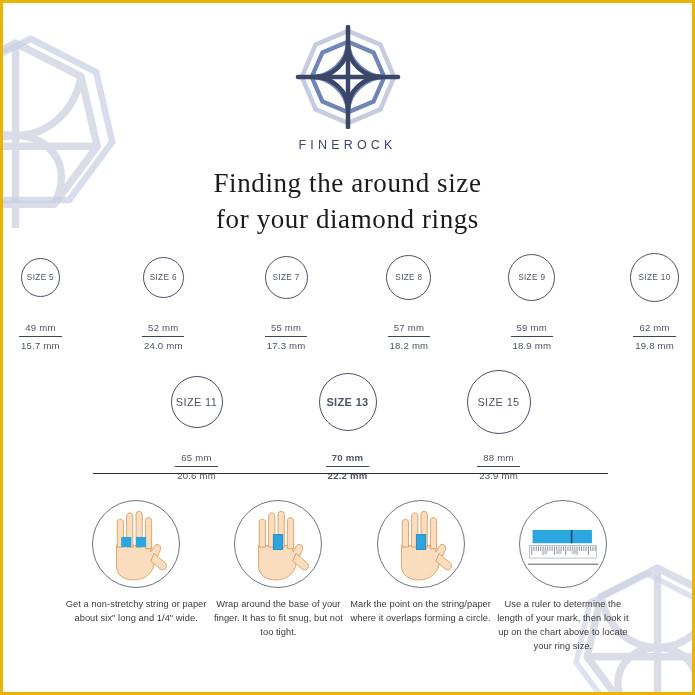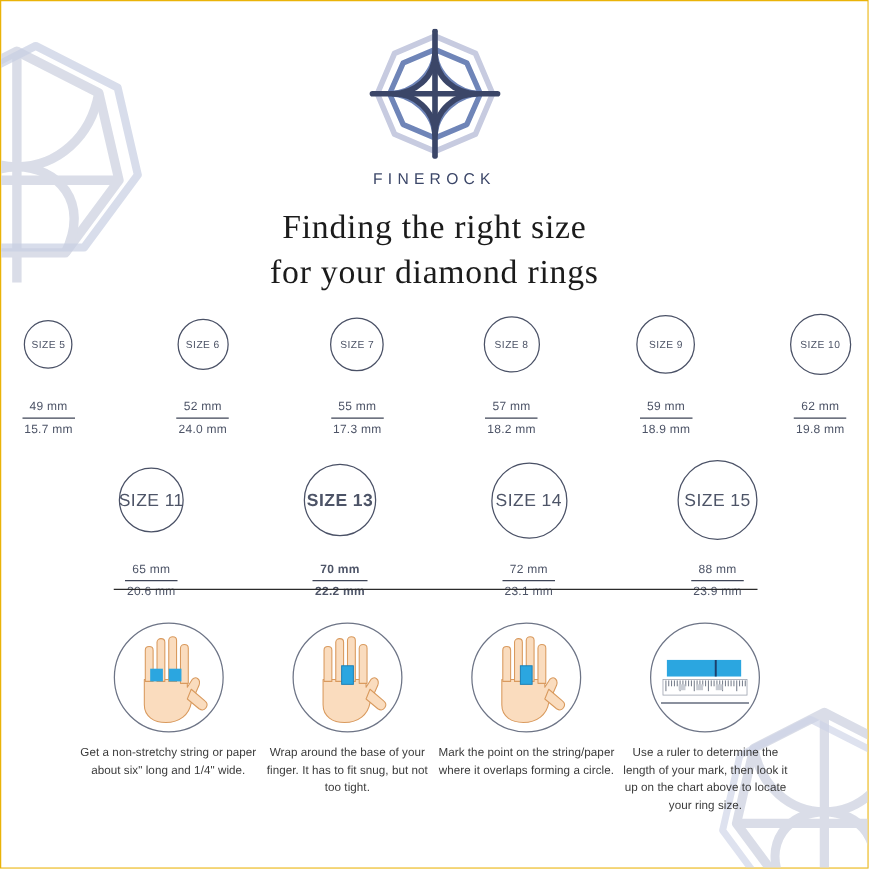--- a/index.html
+++ b/index.html
@@ -6,21 +6,21 @@
   html, body {
     width: 695px; height: 695px;
     background: #ffffff;
     font-family: "Liberation Sans", sans-serif;
     overflow: hidden;
   }
   #page {
     position: relative;
     width: 695px; height: 695px;
     background: #fff;
-    border: 1px solid #eab308;
+    border: 3px solid #eab308;
     overflow: hidden;
   }
 
   
   .watermark { position: absolute; opacity: 1; pointer-events: none; }
   .wm-left  { left: -95px; top: 25px;  width: 215px; height: 215px; }
   .wm-right { right: -58px; bottom: -48px; width: 185px; height: 185px; }
 
   
   .logo-wrap {
@@ -65,21 +65,21 @@
     border-radius: 50%;
     display: flex; align-items: center; justify-content: center;
   }
   .ring-circle span {
     font-size: 8.2px;
     color: #4d5467;
     letter-spacing: 0.35px;
     white-space: nowrap;
   }
   .row2 .ring-circle-box { height: 72px; }
-  .row2 .ring-circle span { font-size: 14px; }
+  .row2 .ring-circle span { font-size: 11px; }
 
   .meas { margin-top: 9px; text-align: center; }
   .meas .mm-top {
     font-size: 9.6px; color: #4d5467;
     padding: 0 6px 3px 6px;
     border-bottom: 1.1px solid #3f4557;
     display: inline-block;
     letter-spacing: 0.2px;
   }
   .meas .mm-bot {
@@ -173,21 +173,21 @@
           <path d="M9,53 L111,53"></path>
           <path d="M60,20 C60,40 43,53 26,53 C43,53 60,66 60,86
                    C60,66 77,53 94,53 C77,53 60,40 60,20 Z"></path>
         </g>
       </svg>
     </div>
     <div class="brand">FINEROCK</div>
   </div>
 
   <div class="title">
-    <span class="ln">Finding the right size</span>
+    <span class="ln">Finding the around size</span>
     <span class="ln">for your diamond rings</span>
   </div>
 
   <div class="size-rows">
     <div class="size-row row1" id="row1">
         <div class="size-cell" style="width: 86px;">
           <div class="ring-circle-box">
             <div class="ring-circle" style="width: 39px; height: 39px;">
               <span>SIZE 5</span>
             </div>
@@ -267,31 +267,20 @@
         </div>
         <div class="size-cell" style="width: 103px; font-weight: bold;">
           <div class="ring-circle-box">
             <div class="ring-circle" style="width: 58px; height: 58px;">
               <span>SIZE 13</span>
             </div>
           </div>
           <div class="meas">
             <div><span class="mm-top">70 mm</span></div>
             <div class="mm-bot">22.2 mm</div>
-          </div>
-        </div>
-        <div class="size-cell" style="width: 103px;">
-          <div class="ring-circle-box">
-            <div class="ring-circle" style="width: 61px; height: 61px;">
-              <span>SIZE 14</span>
-            </div>
-          </div>
-          <div class="meas">
-            <div><span class="mm-top">72 mm</span></div>
-            <div class="mm-bot">23.1 mm</div>
           </div>
         </div>
         <div class="size-cell" style="width: 103px;">
           <div class="ring-circle-box">
             <div class="ring-circle" style="width: 64px; height: 64px;">
               <span>SIZE 15</span>
             </div>
           </div>
           <div class="meas">
             <div><span class="mm-top">88 mm</span></div>

